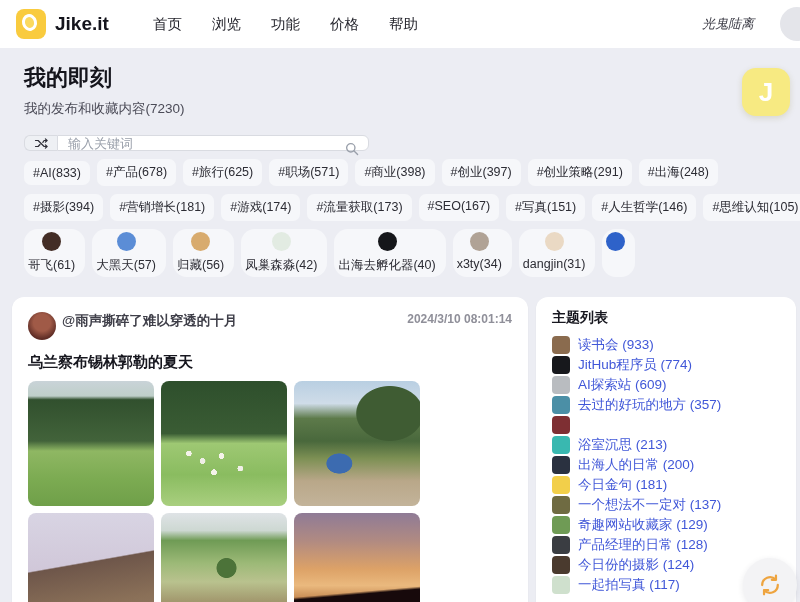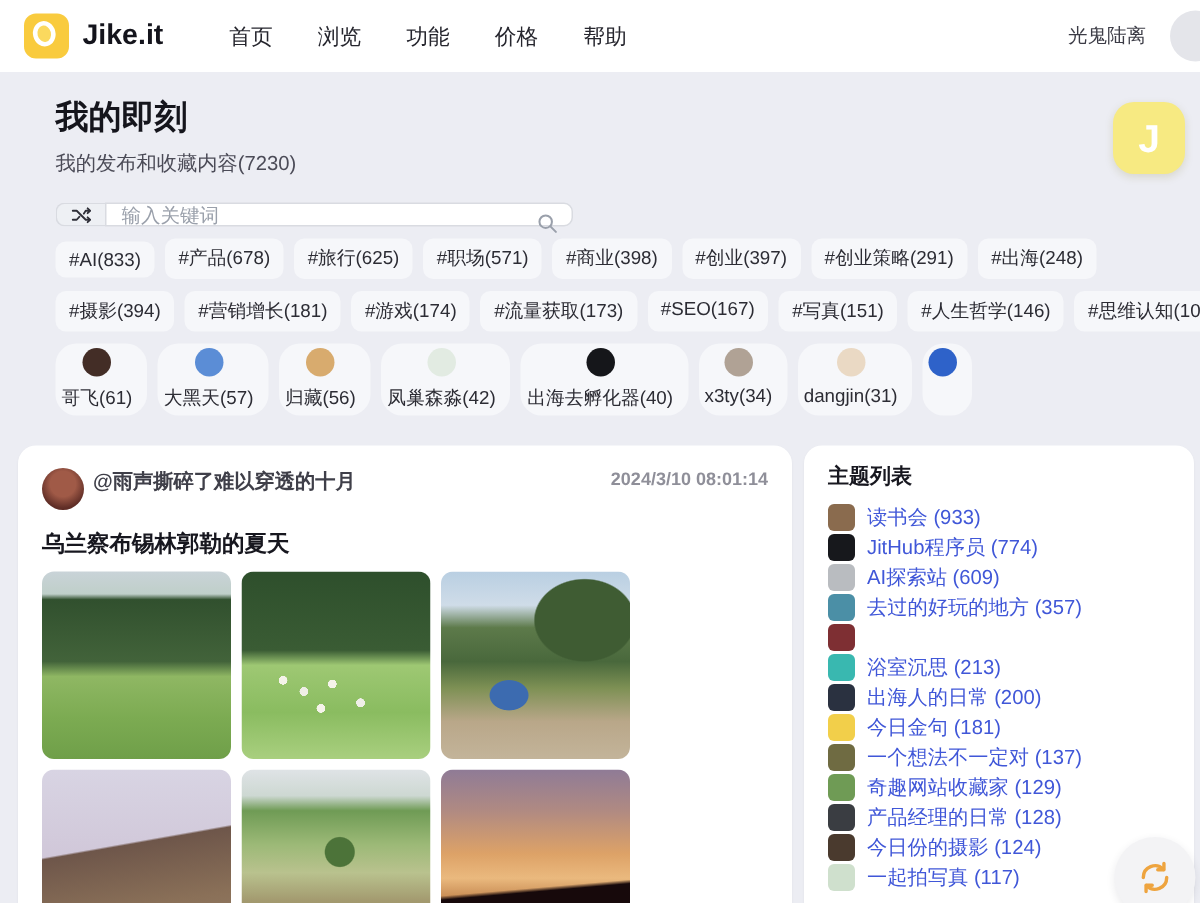--- a/index.html
+++ b/index.html
@@ -10,24 +10,24 @@
     font-family:"Liberation Sans", sans-serif;
     color:#222;
   }
   
   .navbar { height:48px; background:#fff; display:flex; align-items:center; padding:0 16px; position:relative; }
   .logo { width:30px; height:30px; border-radius:8px; background:#f9cb3e; position:relative; margin-right:9px; flex:none; cursor:pointer; }
   .logo-ring { position:absolute; left:6px; top:5px; width:15px; height:17px; border:3px solid #fff; border-radius:50%; background:#fbd95e; transform:rotate(-14deg); }
   .brand { font-size:19px; font-weight:bold; color:#14141c; cursor:pointer; }
   .nav-links { display:flex; gap:30px; margin-left:44px; }
   .nav-link { font-size:14.5px; color:#26262e; cursor:pointer; }
-  .nav-user { margin-left:auto; font-size:13px; color:#3c3c46; margin-right:20px; cursor:pointer; }
+  .nav-user { margin-left:auto; font-size:13px; color:#3c3c46; margin-right:30px; cursor:pointer;font-style:italic; }
   .nav-avatar { position:absolute; right:-14px; top:7px; width:34px; height:34px; border-radius:50%; background:#e4e5ea; cursor:pointer; }
   
-  .page { padding:0 37px; }
+  .page { padding:0 24px; }
   .page-title { font-size:22px; font-weight:bold; color:#15151c; margin-top:15px; }
   .page-subtitle { font-size:13.5px; color:#4b4b57; margin-top:7px; }
   
   .searchbar { margin-top:17px; width:345px; height:16px; display:flex; position:relative; }
   .shuffle-btn { width:33px; border:1px solid #d9dbe1; border-right:none; border-radius:6px 0 0 6px; background:#eef0f4; display:flex; align-items:center; justify-content:center; cursor:pointer; flex:none; }
   .search-input { flex:1; border:1px solid #d9dbe1; border-radius:0 6px 6px 0; padding:0 30px 0 10px; font-size:13px; color:#333; background:#fff; outline:none; min-width:0; font-family:inherit; }
   .search-input::placeholder { color:#9aa0ab; }
   .search-icon { position:absolute; right:9px; top:6px; pointer-events:none; }
   
   .chips-row { display:flex; gap:7px; margin-top:8px; align-items:center; width:760px; }

